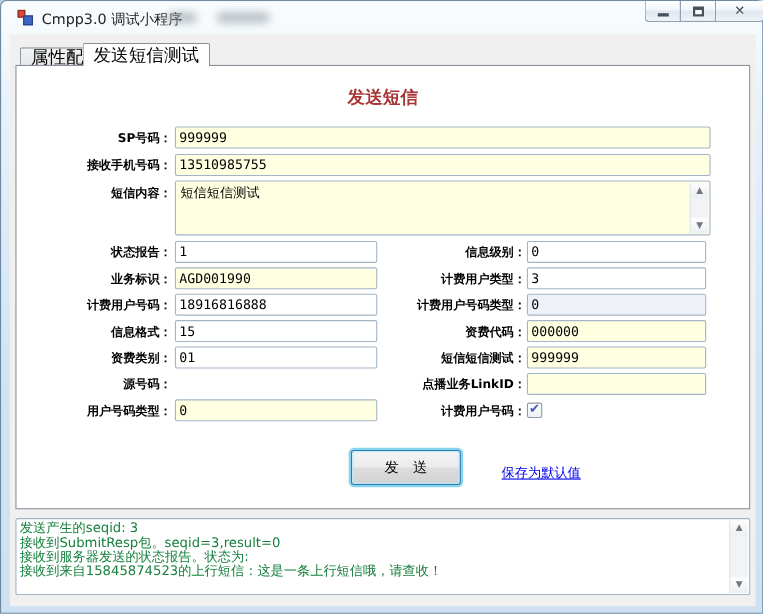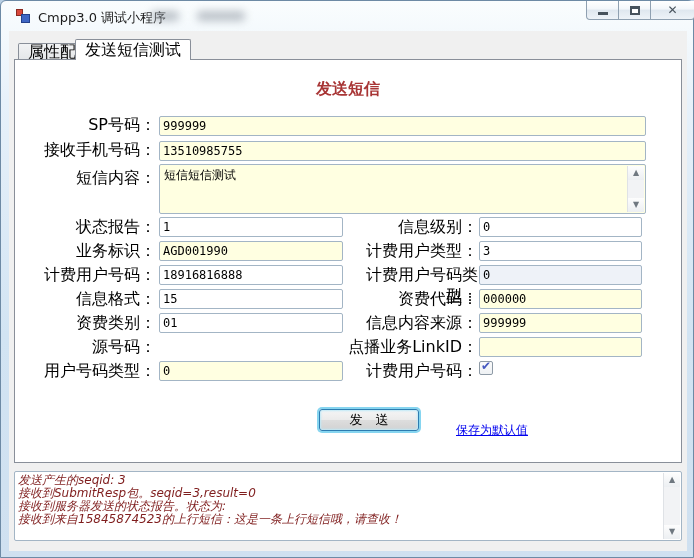--- a/index.html
+++ b/index.html
@@ -39,21 +39,21 @@
                   background:linear-gradient(180deg,#f2f3f4,#e4e6e8); }
   .tab-active { left:74px; top:38px; height:21px; z-index:3; background:#ffffff; }
 
   .tab-panel { position:absolute; left:13px; top:58px; width:668px; height:404px;
                background:#ffffff; border:1px solid #898f99; z-index:2; }
 
   
   .form-heading { position:absolute; left:0; top:78px; width:694px; text-align:center;
                   font-size:16px; font-weight:bold; color:#a83535; z-index:4; }
 
-  .lbl { font-size:16px; color:#000; text-align:right; }
+  .lbl { font-size:11px; color:#000; text-align:right;font-weight:bold; }
   .inp { font-family:"DejaVu Sans Mono","Liberation Mono",monospace; font-size:12px; color:#000;
          border:1px solid #a3b5c5; border-radius:2px; padding:2px 3px; height:20px; }
   .bg-white   { background:#ffffff; }
   .bg-yellow  { background:#ffffe1; }
   .bg-readonly{ background:#eef2f8; }
 
   .row-abs { position:absolute; display:flex; align-items:center; z-index:4; }
   .top-row-1 { left:20px; top:114px; width:625px; }
   .top-row-2 { left:20px; top:139px; width:625px; }
   .lbl-w135 { width:135px; margin-right:3px; flex:none; }
@@ -68,43 +68,43 @@
 
   .fake-scroll { position:absolute; right:1px; top:1px; bottom:1px; width:17px;
                  background:#f2f3f5; border-left:1px solid #dfe2e6; display:flex; flex-direction:column;
                  justify-content:space-between; align-items:center; }
   .scroll-arrow { font-size:8px; color:#6f7880; line-height:14px; width:100%; text-align:center;
                   background:linear-gradient(180deg,#fdfdfd,#eceff2); }
 
   .col-rows { position:absolute; top:216px; z-index:4; }
   .col-left  { left:20px; }
   .col-right { left:340px; }
-  .frow { height:24px; display:flex; align-items:flex-start; }
+  .frow { height:24px; display:flex; align-items:center; }
   .inp-left  { width:184px; flex:none; }
   .lbl-right { width:137px; margin-right:1px; flex:none; }
   .inp-right { width:163px; flex:none; }
 
   .checkbox { width:14px; height:14px; border:1px solid #8e9aa6; border-radius:2px;
               background:linear-gradient(180deg,#fbfbfb,#eef1f4); position:relative; flex:none; }
   .checkbox .check { position:absolute; left:1px; top:-3px; font-size:12px; color:#4558c0; font-weight:bold; }
 
   
-  .send-button { position:absolute; left:318px; top:408px; width:100px; height:22px; z-index:4;
+  .send-button { position:absolute; left:318px; top:408px; width:100px; height:32px; z-index:4;
                  font-size:13px; color:#000;
                  border:1px solid #2d7cb0; border-radius:3px;
                  background:linear-gradient(180deg,#f5f5f5,#ebebeb 48%,#dddddd 52%,#d2d2d2);
                  box-shadow:0 0 0 2px #86d5f0, inset 0 0 2px 1px #bfe9f7; }
   .save-link { position:absolute; left:455px; top:421px; z-index:4; font-size:12px;
                color:#0000ee; text-decoration:underline; cursor:pointer; }
 
   
   .log-box { position:absolute; left:13px; top:470px; width:668px; height:70px; z-index:4;
              background:#ffffff; border:1px solid #a3b5c5; border-radius:2px; }
   .log-lines { position:absolute; left:3px; top:2px; right:20px; font-size:12px; line-height:13px;
-               color:#7f1d1d; white-space:nowrap; overflow:hidden;font-style:italic; }
+               color:#15803d; white-space:nowrap; overflow:hidden; }
   .log-scroll { position:absolute; right:1px; top:1px; bottom:1px; width:17px;
                 background:#f2f3f5; border-left:1px solid #dfe2e6; display:flex; flex-direction:column;
                 justify-content:space-between; align-items:center; }
 </style>
 </head>
 <body>
 
 <div class="window">
 
   <div class="titlebar">
@@ -195,21 +195,21 @@
     </div>
     <div class="frow">
       <label class="lbl lbl-right">计费用户号码类型：</label>
       <input class="inp bg-readonly inp-right" value="0" style="">
     </div>
     <div class="frow">
       <label class="lbl lbl-right">资费代码：</label>
       <input class="inp bg-yellow inp-right" value="000000" style="">
     </div>
     <div class="frow">
-      <label class="lbl lbl-right">信息内容来源：</label>
+      <label class="lbl lbl-right">短信短信测试：</label>
       <input class="inp bg-yellow inp-right" value="999999" style="">
     </div>
     <div class="frow">
       <label class="lbl lbl-right">点播业务LinkID：</label>
       <input class="inp bg-yellow inp-right" value="" style="">
     </div>
     <div class="frow">
       <label class="lbl lbl-right">计费用户号码：</label>
       <span class="checkbox">
         <span class="check">✔</span>

